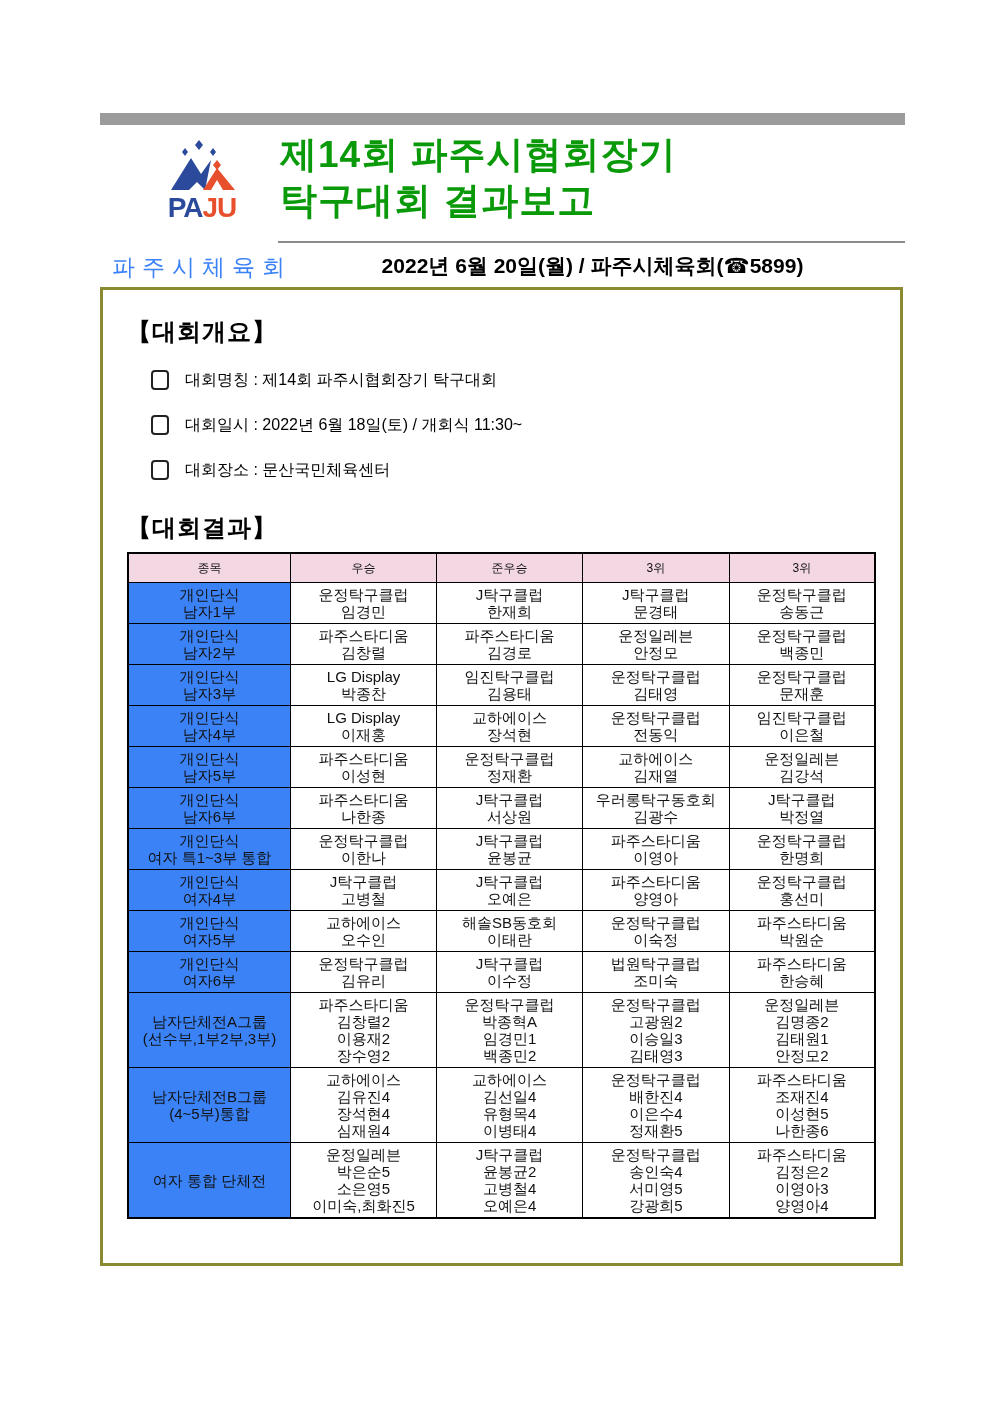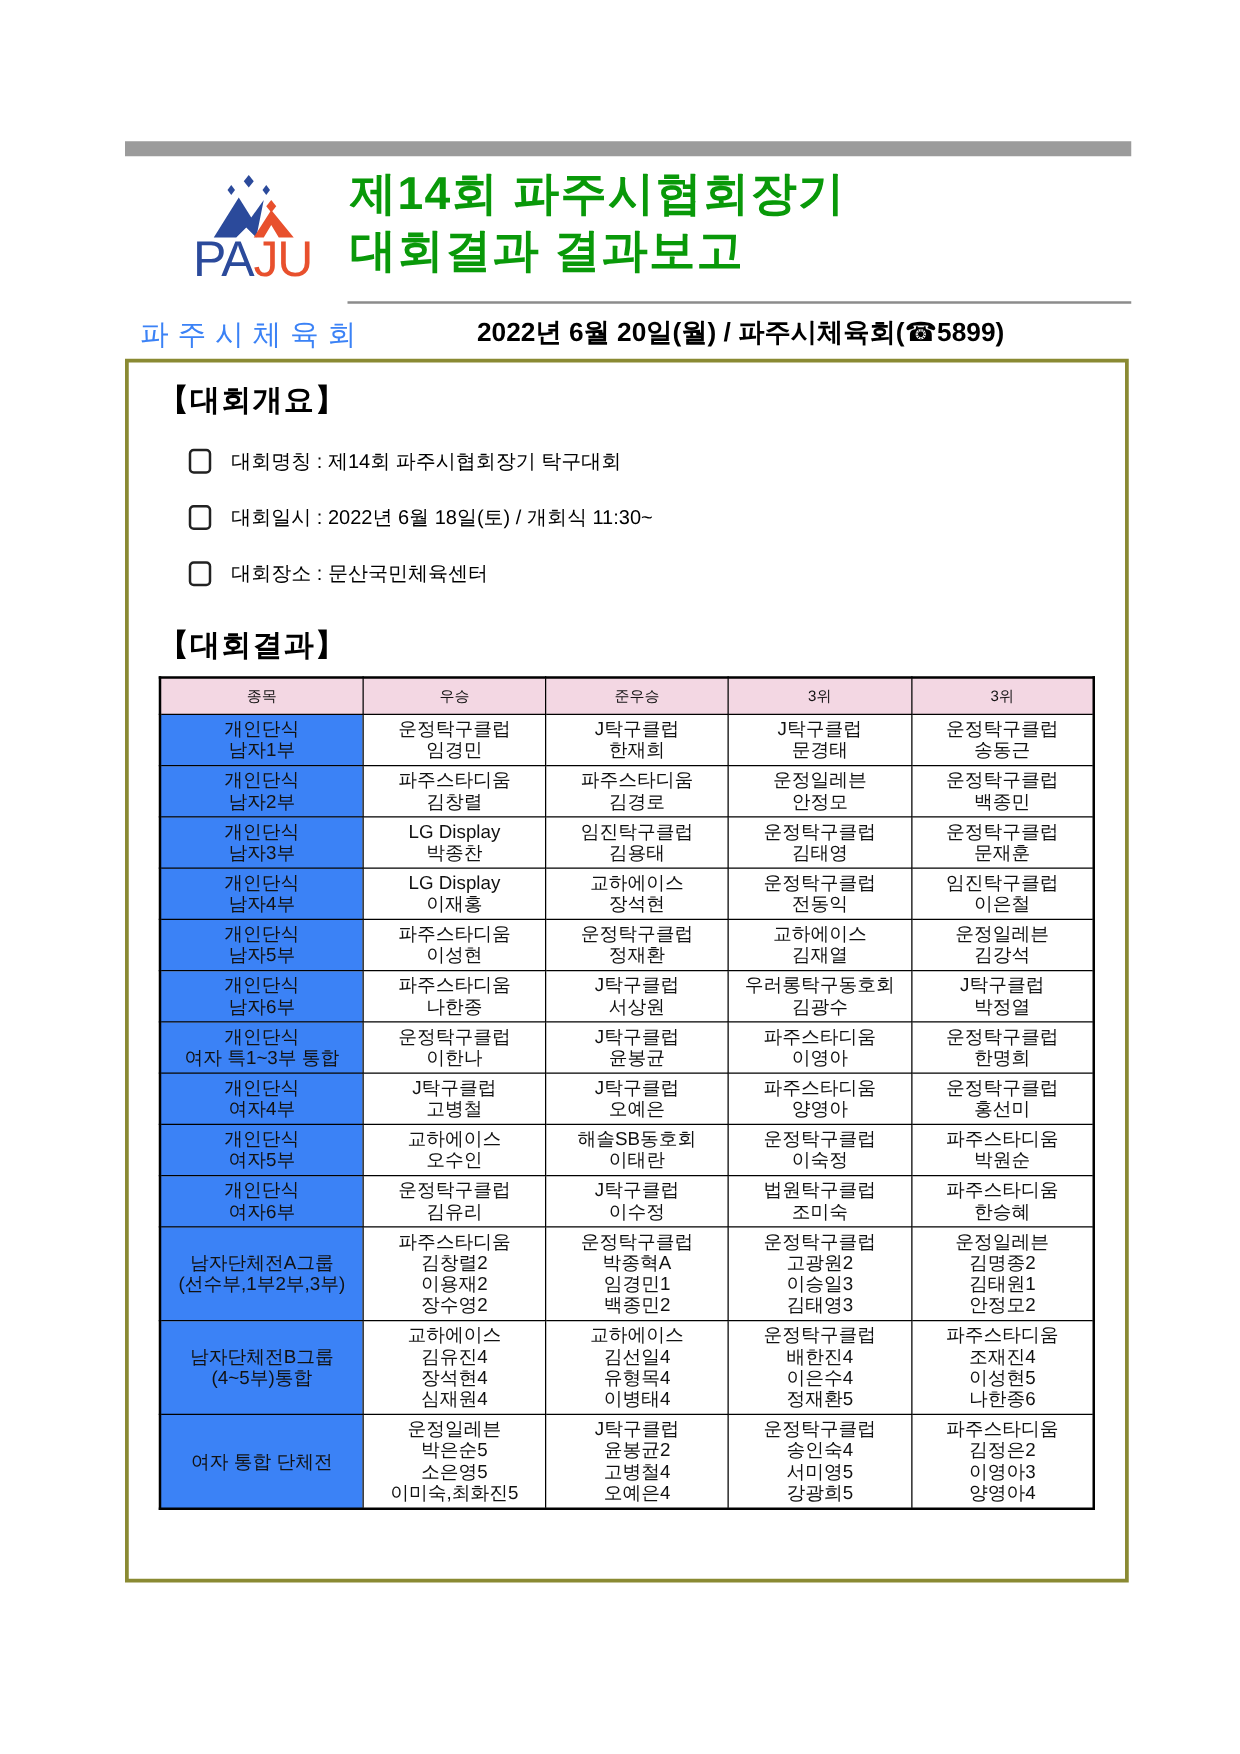--- a/index.html
+++ b/index.html
@@ -11,21 +11,21 @@
   .top-bar{
     position:absolute;left:100px;top:113px;width:805px;height:12px;
     background:#9b9b9b;
   }
   
   .logo-block{
     position:absolute;left:112px;top:138px;width:180px;text-align:center;
   }
   .logo-icon{display:block;margin:0 auto;}
   .logo-word{
-    font-size:40px;font-weight:400;letter-spacing:-1px;line-height:40px;margin-top:-6px;
+    font-size:28px;font-weight:700;letter-spacing:-1px;line-height:40px;margin-top:-6px;
   }
   .logo-word .pa{color:#2b4a9b;}
   .logo-word .ju{color:#e8502d;}
   .org-name{
     margin-top:24px;font-size:23px;font-weight:normal;color:#3b82f6;
     letter-spacing:7px;white-space:nowrap;
   }
   .title-block{
     position:absolute;left:280px;top:132px;width:625px;text-align:left;
   }
@@ -37,21 +37,21 @@
     position:absolute;left:278px;top:241px;width:627px;height:2px;background:#8c8c8c;
   }
   .date-line{
     position:absolute;left:280px;top:252px;width:625px;text-align:center;
     font-size:21px;font-weight:bold;color:#000;white-space:nowrap;
   }
   
   .report-box{
     position:absolute;left:100px;top:287px;width:803px;height:979px;
     border:3px solid #8a8a33;box-sizing:border-box;
-    padding:0 24px;overflow:hidden;
+    padding:11px 24px;overflow:hidden;
   }
   .section-heading{
     font-size:24px;font-weight:900;color:#000;letter-spacing:1px;
   }
   .overview-heading{margin-top:16px;line-height:30px;}
   .overview-list{margin-top:20px;margin-left:24px;}
   .overview-item{
     display:flex;align-items:center;height:26px;margin-bottom:19px;
     font-size:16px;color:#000;white-space:nowrap;
   }
@@ -90,21 +90,21 @@
     <path d="M12,52 L32,20 L42,36 L52,22 L46,52 L38,44 L30,52 Z" fill="#2b4a9b"></path>
     <path d="M44,52 L58,30 L76,52 L64,52 L58,42 L52,52 Z" fill="#e8502d"></path>
     <polygon points="58,22 62,27 58,32 54,27" fill="#e8502d"></polygon>
   </svg>
   <div class="logo-word"><span class="pa">PA</span><span class="ju">JU</span></div>
   <div class="org-name">파주시체육회</div>
 </div>
 
 <div class="title-block">
   <div class="title-line">제14회 파주시협회장기</div>
-  <div class="title-line">대회결과 결과보고</div>
+  <div class="title-line">탁구대회 결과보고</div>
 </div>
 
 <div class="header-divider"></div>
 <div class="date-line">2022년 6월 20일(월) / 파주시체육회(☎5899)</div>
 
 <div class="report-box">
 
   <div class="section-heading overview-heading">【대회개요】</div>
 
   <div class="overview-list">

